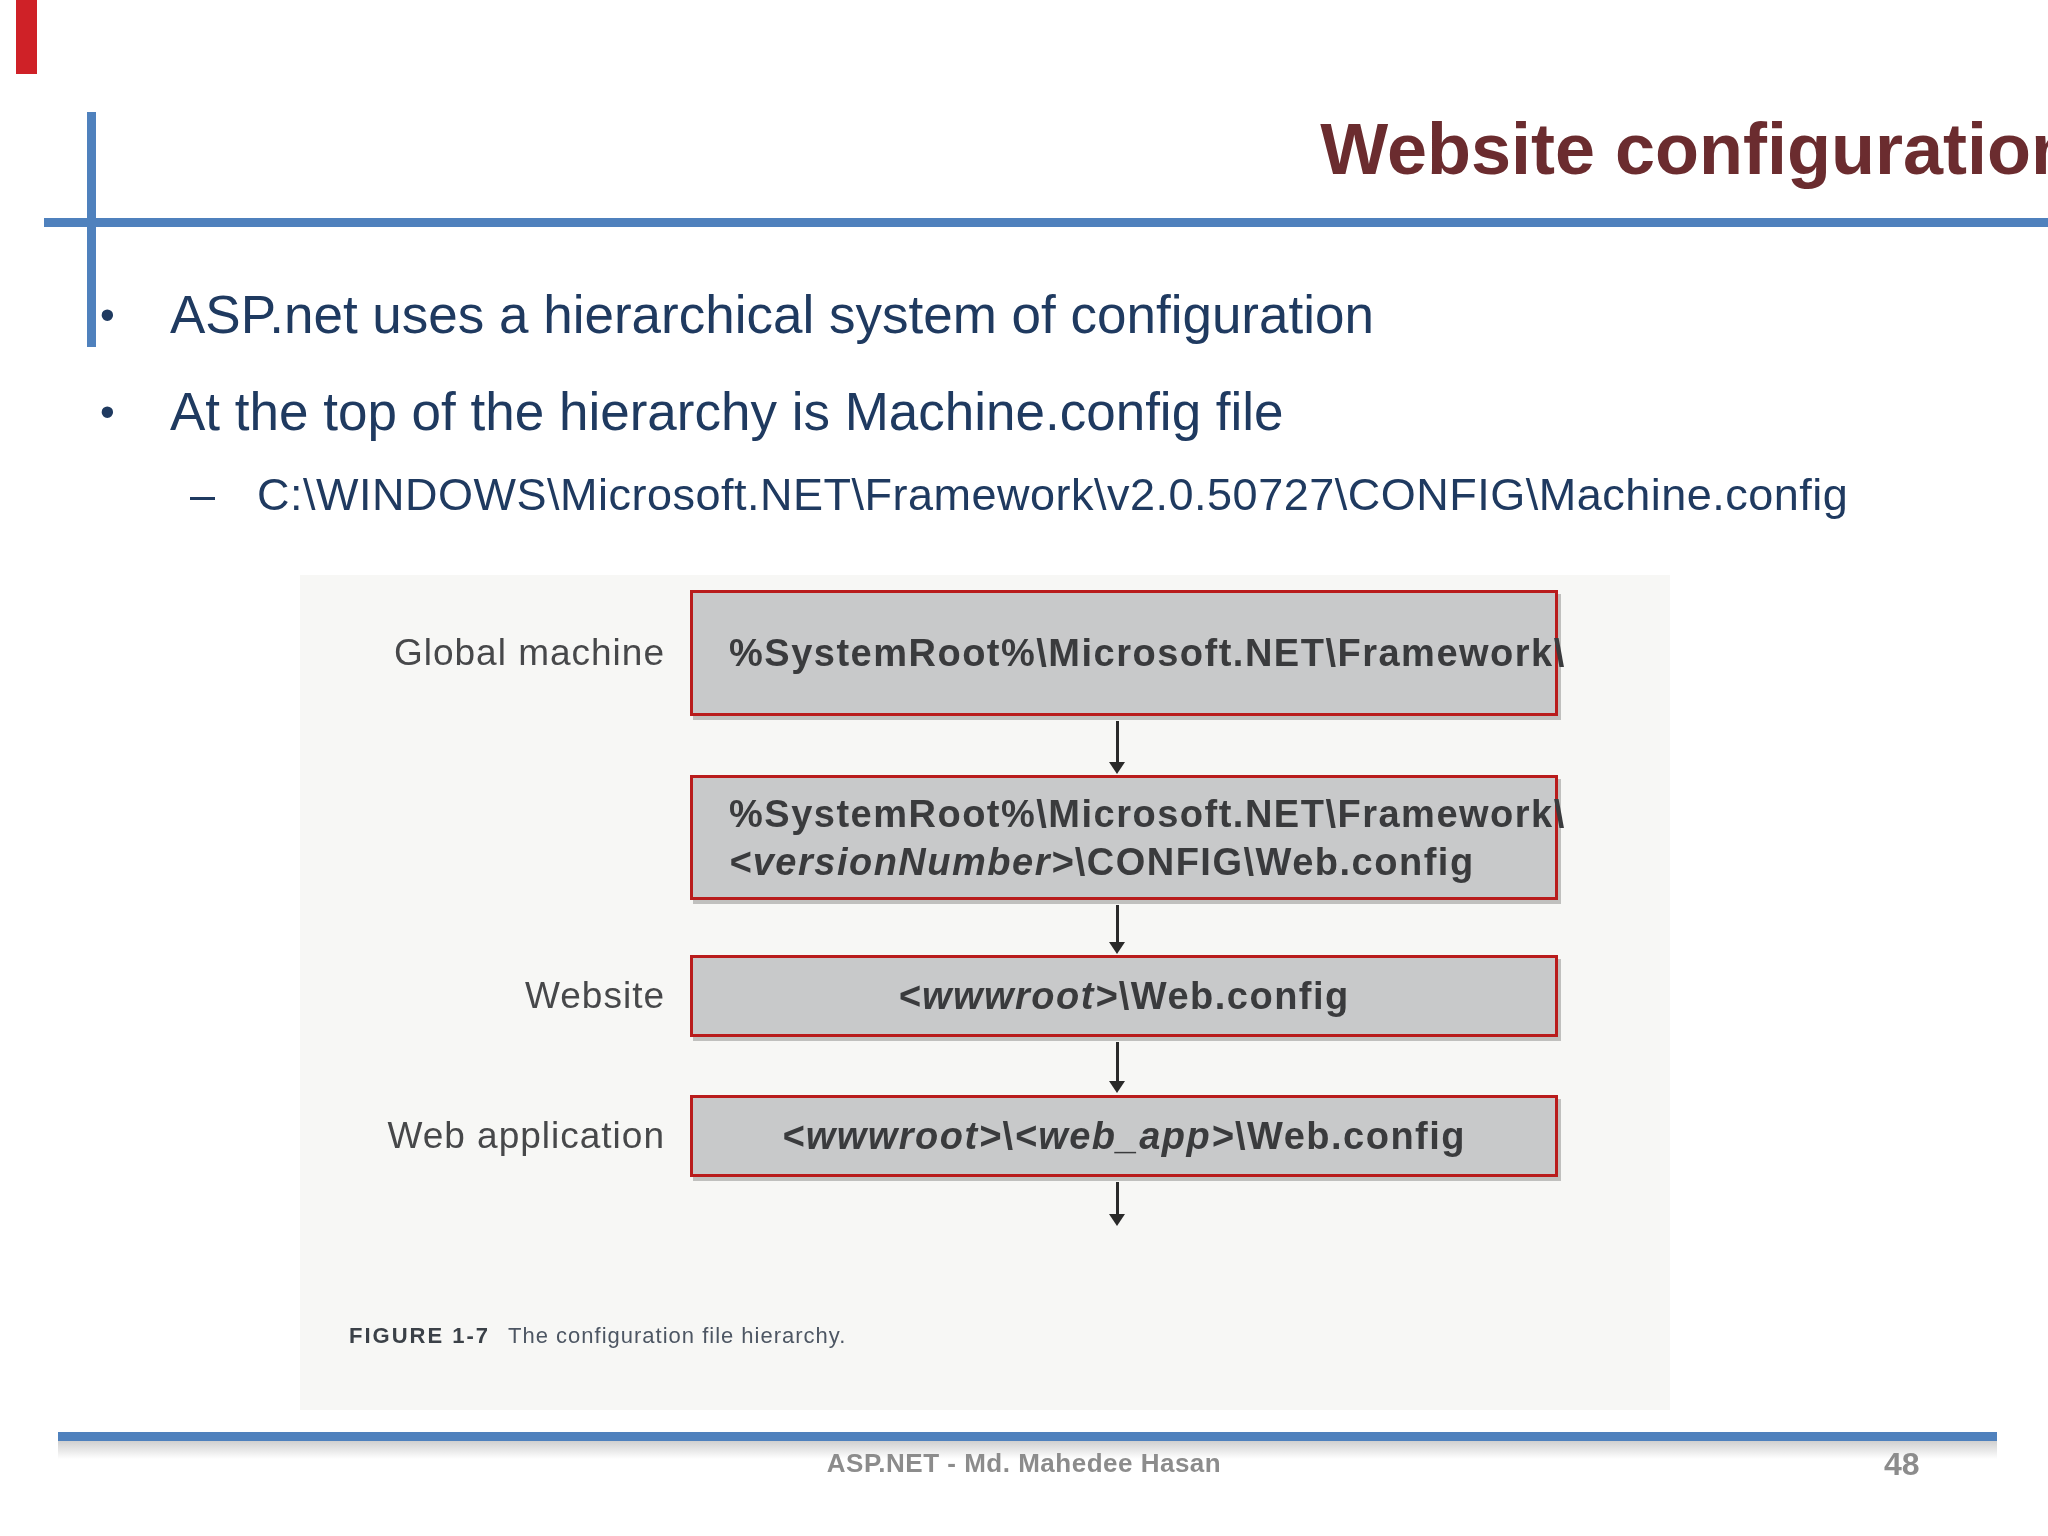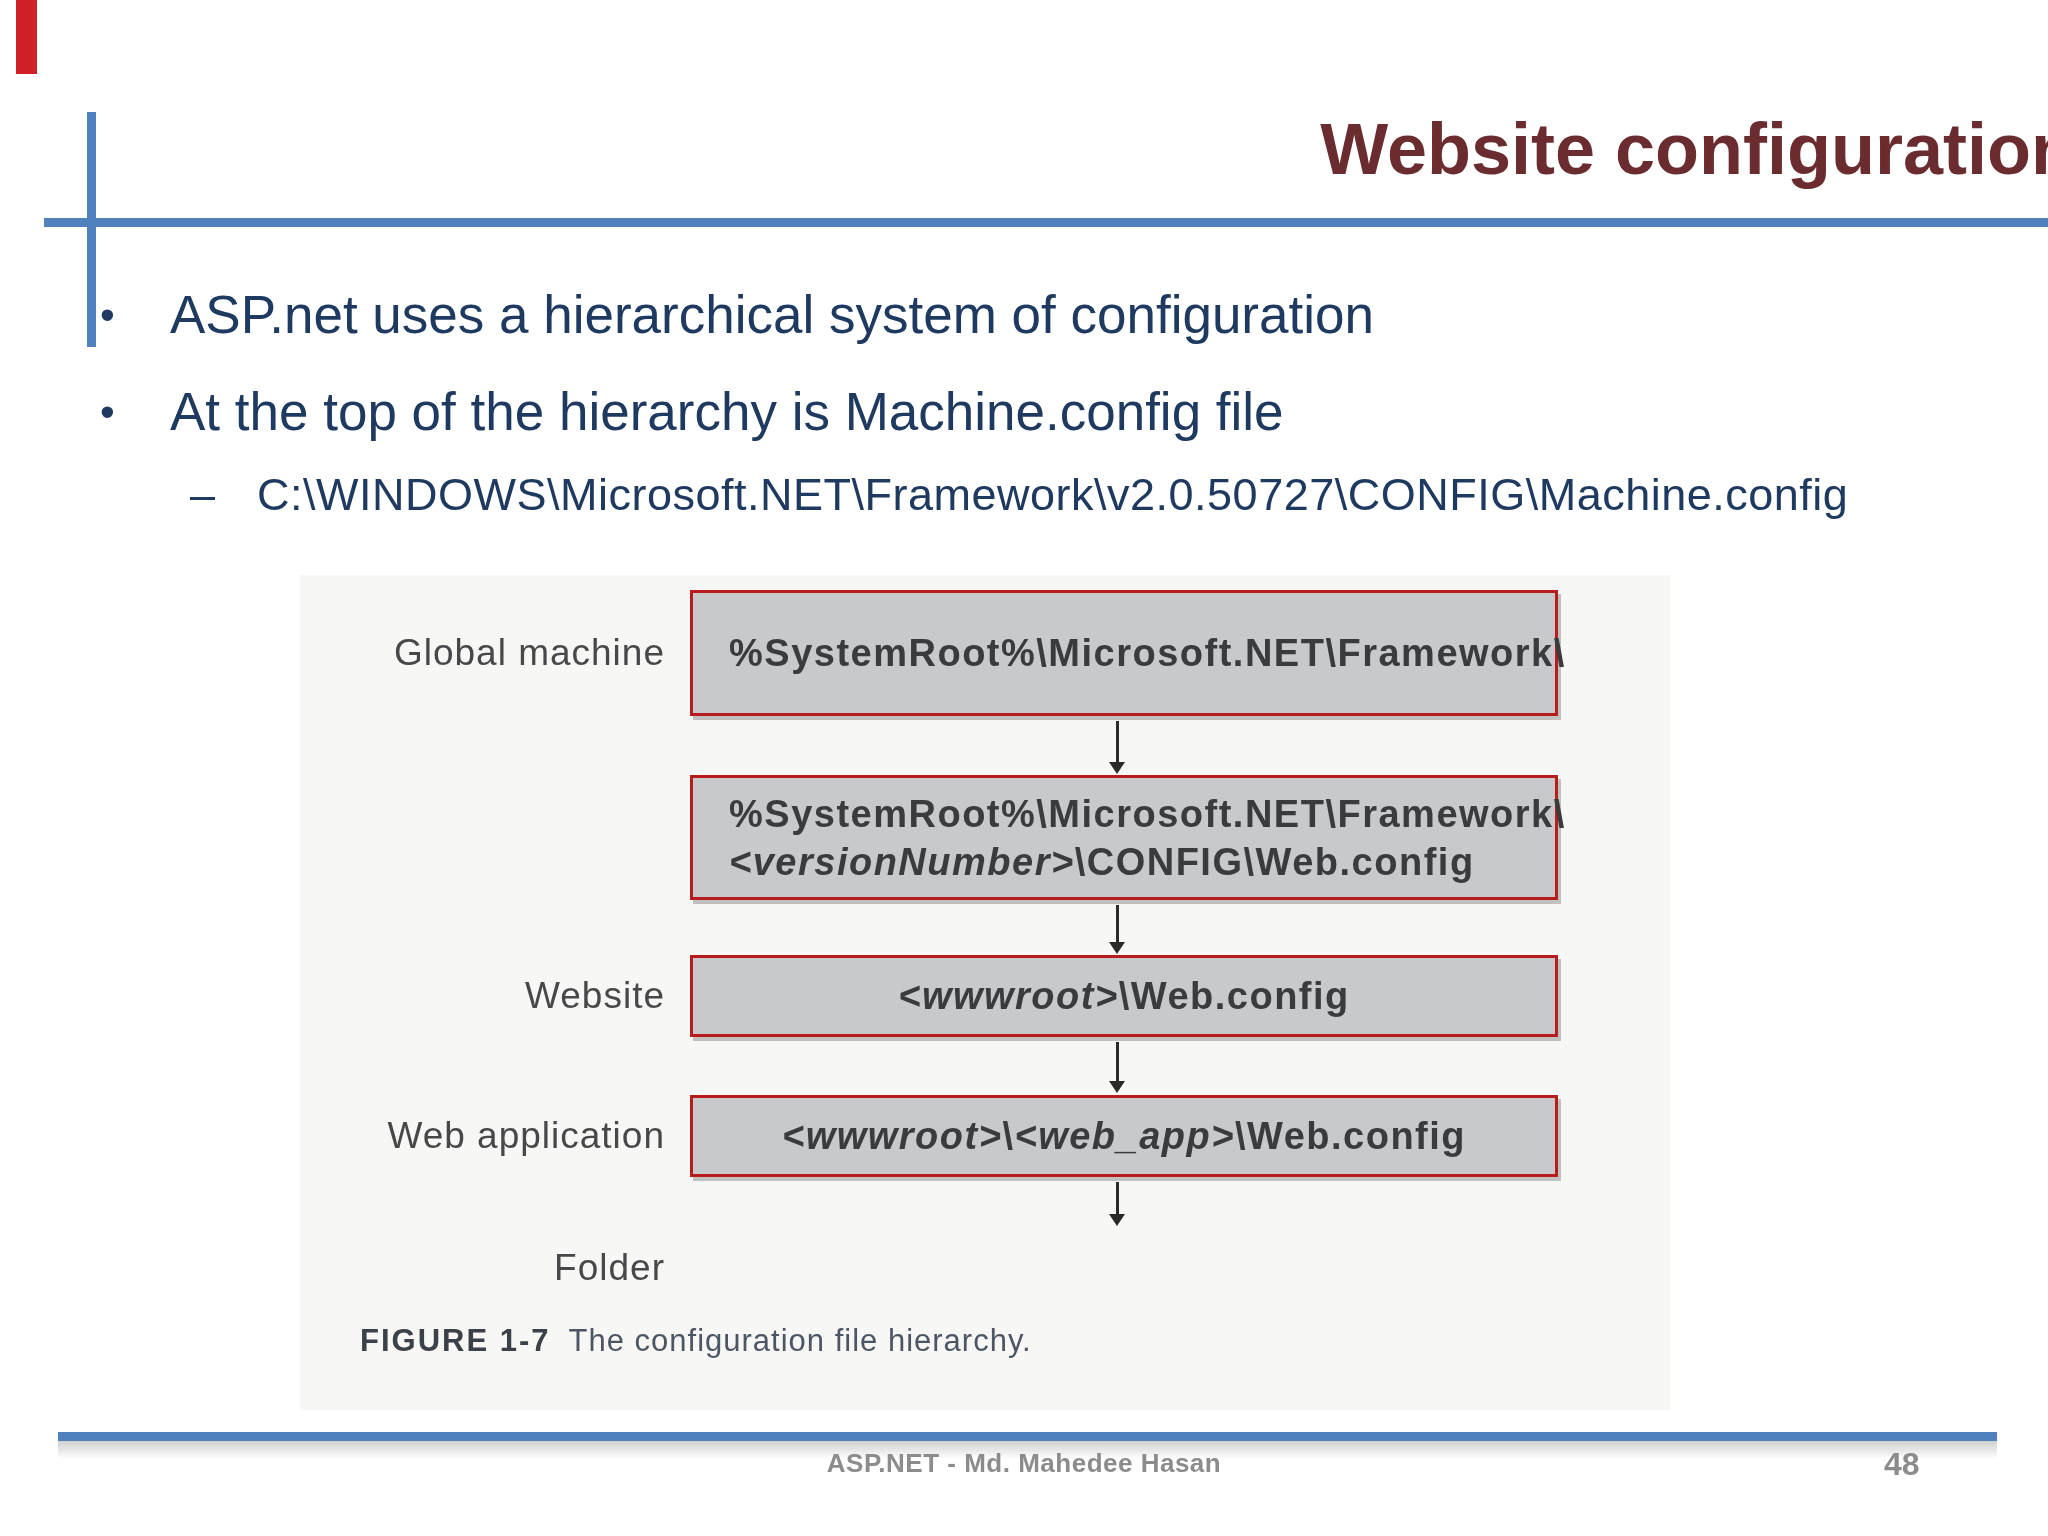--- a/index.html
+++ b/index.html
@@ -48,21 +48,21 @@
   .lbl-r4,.box-r4{top:652px;height:82px;}
   .flow-arrow{position:absolute;left:816px;width:3px;background:#2a2a2a;}
   .flow-arrow::after{
     content:"";position:absolute;bottom:-11px;left:-7px;
     border-left:8px solid transparent;border-right:8px solid transparent;border-top:12px solid #2a2a2a;
   }
   .ar0{top:146px;height:42px;}
   .ar1{top:330px;height:38px;}
   .ar2{top:467px;height:40px;}
   .ar3{top:607px;height:33px;}
-  .fig-caption{position:absolute;left:60px;top:748px;font-size:31px;letter-spacing:1px;color:#4d5663;}
+  .fig-caption{position:absolute;left:49px;top:748px;font-size:22px;letter-spacing:1px;color:#4d5663;}
   .fig-caption .cap-label{font-weight:bold;color:#3b4148;margin-right:18px;letter-spacing:2px;}
   
   .h-accent-bottom{position:absolute;left:58px;top:1432px;width:1939px;height:9px;background:#4f81bd;}
   .bottom-shadow{position:absolute;left:58px;top:1441px;width:1939px;height:18px;
     background:linear-gradient(to bottom, rgba(150,150,150,0.45), rgba(150,150,150,0));}
   .footer-credit{
     position:absolute;left:0;top:1448px;width:100%;text-align:center;
     font-size:26px;font-weight:bold;color:#8c8c8c;letter-spacing:0.5px;
   }
   .page-number{position:absolute;left:1884px;top:1446px;font-size:32px;font-weight:bold;color:#8c8c8c;}
@@ -86,21 +86,20 @@
 <div class="sub-row">
   <span class="dash">–</span>
   <span class="stxt">C:\WINDOWS\Microsoft.NET\Framework\v2.0.50727\CONFIG\Machine.config</span>
 </div>
 
 <div class="figure">
 
   <div class="fig-label lbl-r0">Global machine</div>
   <div class="fig-label lbl-r2">Website</div>
   <div class="fig-label lbl-r3">Web application</div>
-  <div class="fig-label lbl-r4">Folder</div>
 
   <div class="fig-box box-r0 align-left">
       <div><span>%SystemRoot%\Microsoft.NET\Framework\</span></div>
     </div>
   <div class="fig-box box-r1 align-left">
       <div><span>%SystemRoot%\Microsoft.NET\Framework\</span></div>
       <div><span style="font-style: italic;">&lt;versionNumber&gt;</span><span>\CONFIG\Web.config</span></div>
     </div>
   <div class="fig-box box-r2 align-center">
       <div><span style="font-style: italic;">&lt;wwwroot&gt;</span><span>\Web.config</span></div>

